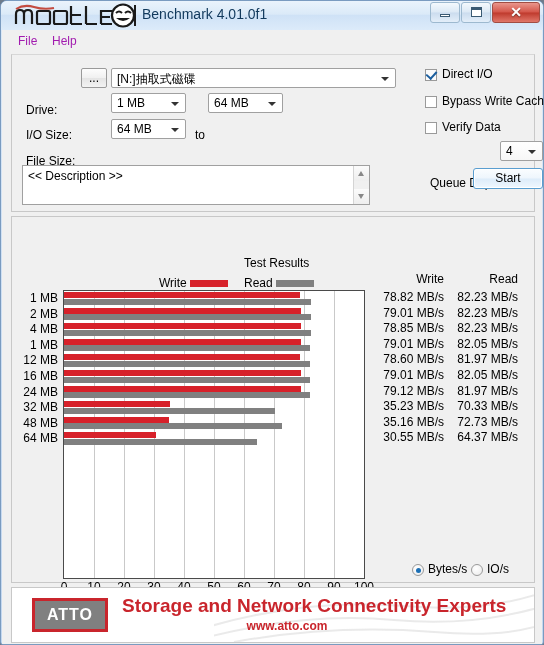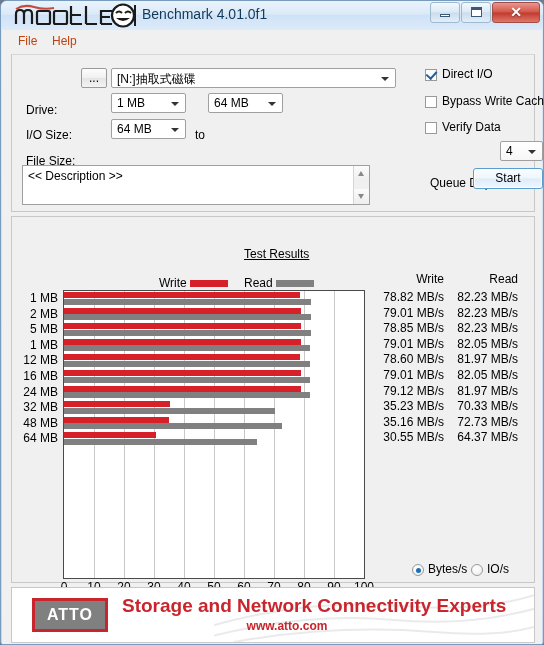--- a/index.html
+++ b/index.html
@@ -50,21 +50,21 @@
     border:1px solid #3a5a73;border-top-width:3px;background:#fff;box-sizing:border-box;}
   .wb .x{position:absolute;left:0;top:0;width:100%;height:100%;
     color:#fff;font-size:14px;font-weight:bold;text-align:center;line-height:19px;
     text-shadow:0 1px 1px rgba(0,0,0,.45);}
   
   .menubar{
     position:absolute;left:1px;top:29px;width:540px;height:20px;
     background:#f0f0f0;border-bottom:1px solid #dcdcdc;
   }
   .menuitem{
-    position:absolute;top:3px;font-size:12px;color:#c2410c;padding:1px 5px;
+    position:absolute;top:3px;font-size:12px;color:#a21caf;padding:1px 5px;
   }
   .menuitem.file{left:11px;}
   .menuitem.help{left:45px;}
   
   .client{
     position:absolute;left:1px;top:49px;width:540px;height:594px;
     background:#f0f0f0;
   }
   
   .grp-top{
@@ -154,21 +154,21 @@
   }
   .desc .sb .ar.up:after{top:5px;border-bottom:5px solid #888;}
   .desc .sb .ar.dn:after{top:5px;border-top:5px solid #888;}
 
   
   .grp-res{
     position:absolute;left:9px;top:166px;width:522px;height:365px;
     border:1px solid #c8c8c8;background:#f0f0f0;
   }
   .res-title{
-    position:absolute;left:232px;top:30px;font-size:12px;color:#000;text-decoration:underline;
+    position:absolute;left:232px;top:39px;font-size:12px;color:#000;
   }
   .lg{position:absolute;top:59px;font-size:12px;color:#000;}
   .lg .sw{position:absolute;top:4px;width:38px;height:7px;}
   .lg-w{left:147px;} .lg-w .sw{left:31px;background:#d7212a;}
   .lg-r{left:232px;} .lg-r .sw{left:32px;background:#808080;}
 
   
   .plot{
     position:absolute;left:51px;top:73px;width:300px;height:287px;
     background:#ffffff;border:1px solid #4a4a4a;box-sizing:content-box;
@@ -354,21 +354,21 @@
         <span class="sw"></span>
       </div>
       <div class="lg lg-r">
         <span>Read</span>
         <span class="sw"></span>
       </div>
 
       <div class="ylabels">
           <div class="ylab" style="top: 1px;">1 MB</div>
           <div class="ylab" style="top: 16.6px;">2 MB</div>
-          <div class="ylab" style="top: 32.2px;">5 MB</div>
+          <div class="ylab" style="top: 32.2px;">4 MB</div>
           <div class="ylab" style="top: 47.8px;">1 MB</div>
           <div class="ylab" style="top: 63.4px;">12 MB</div>
           <div class="ylab" style="top: 79px;">16 MB</div>
           <div class="ylab" style="top: 94.6px;">24 MB</div>
           <div class="ylab" style="top: 110.2px;">32 MB</div>
           <div class="ylab" style="top: 125.8px;">48 MB</div>
           <div class="ylab" style="top: 141.4px;">64 MB</div>
         </div>
       <div class="plot">
         <div class="gridlines">

